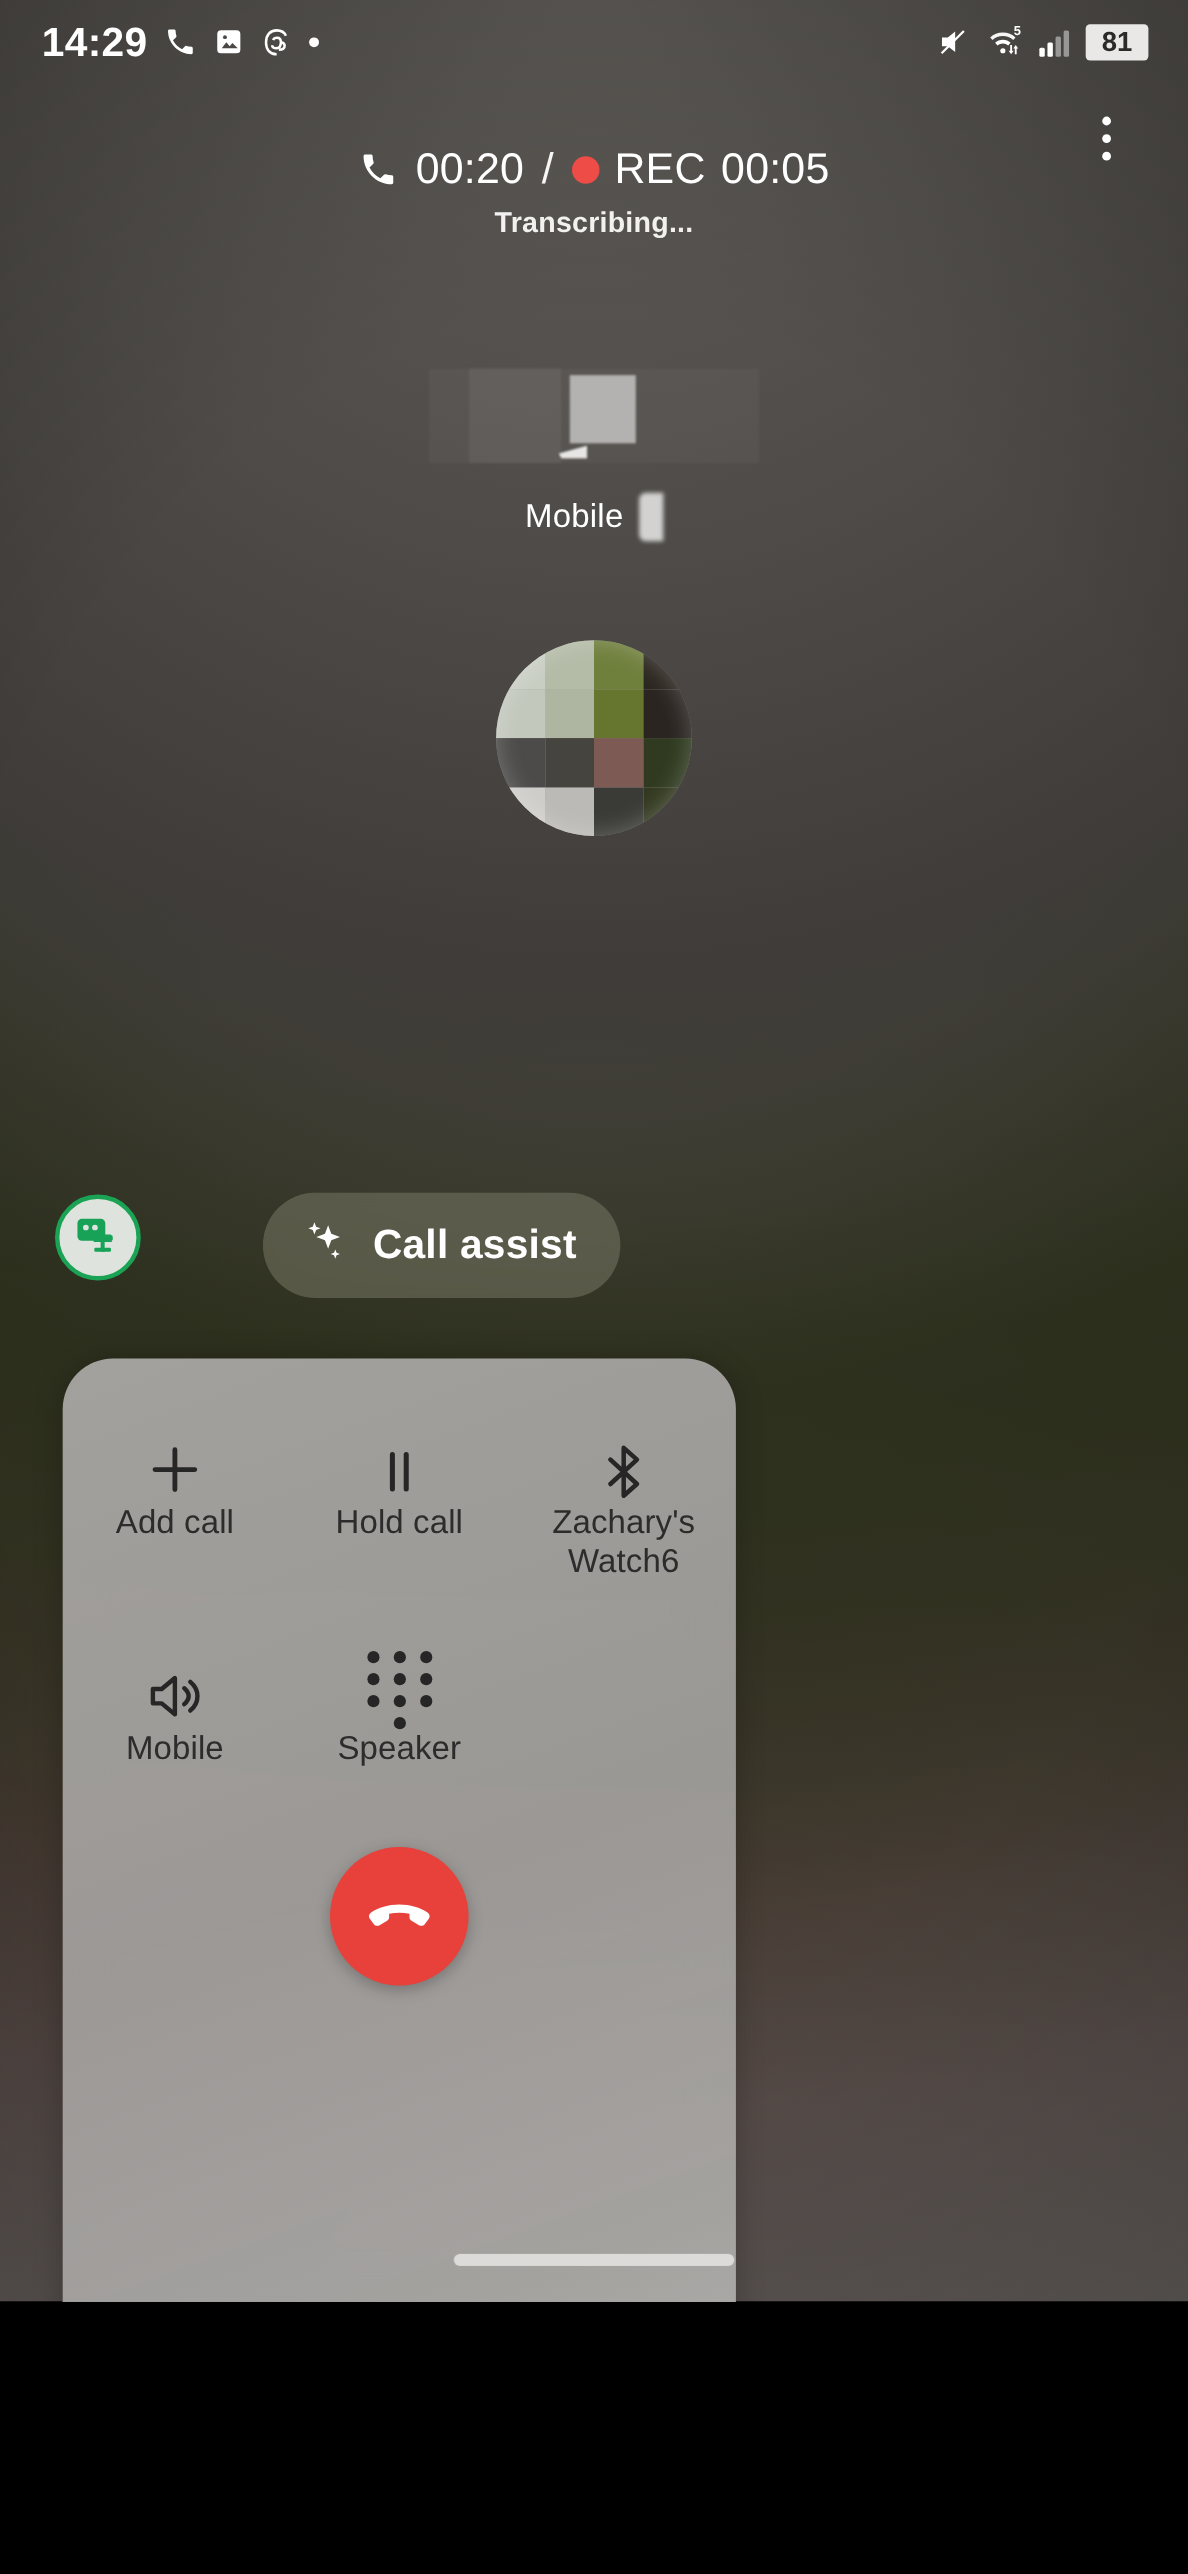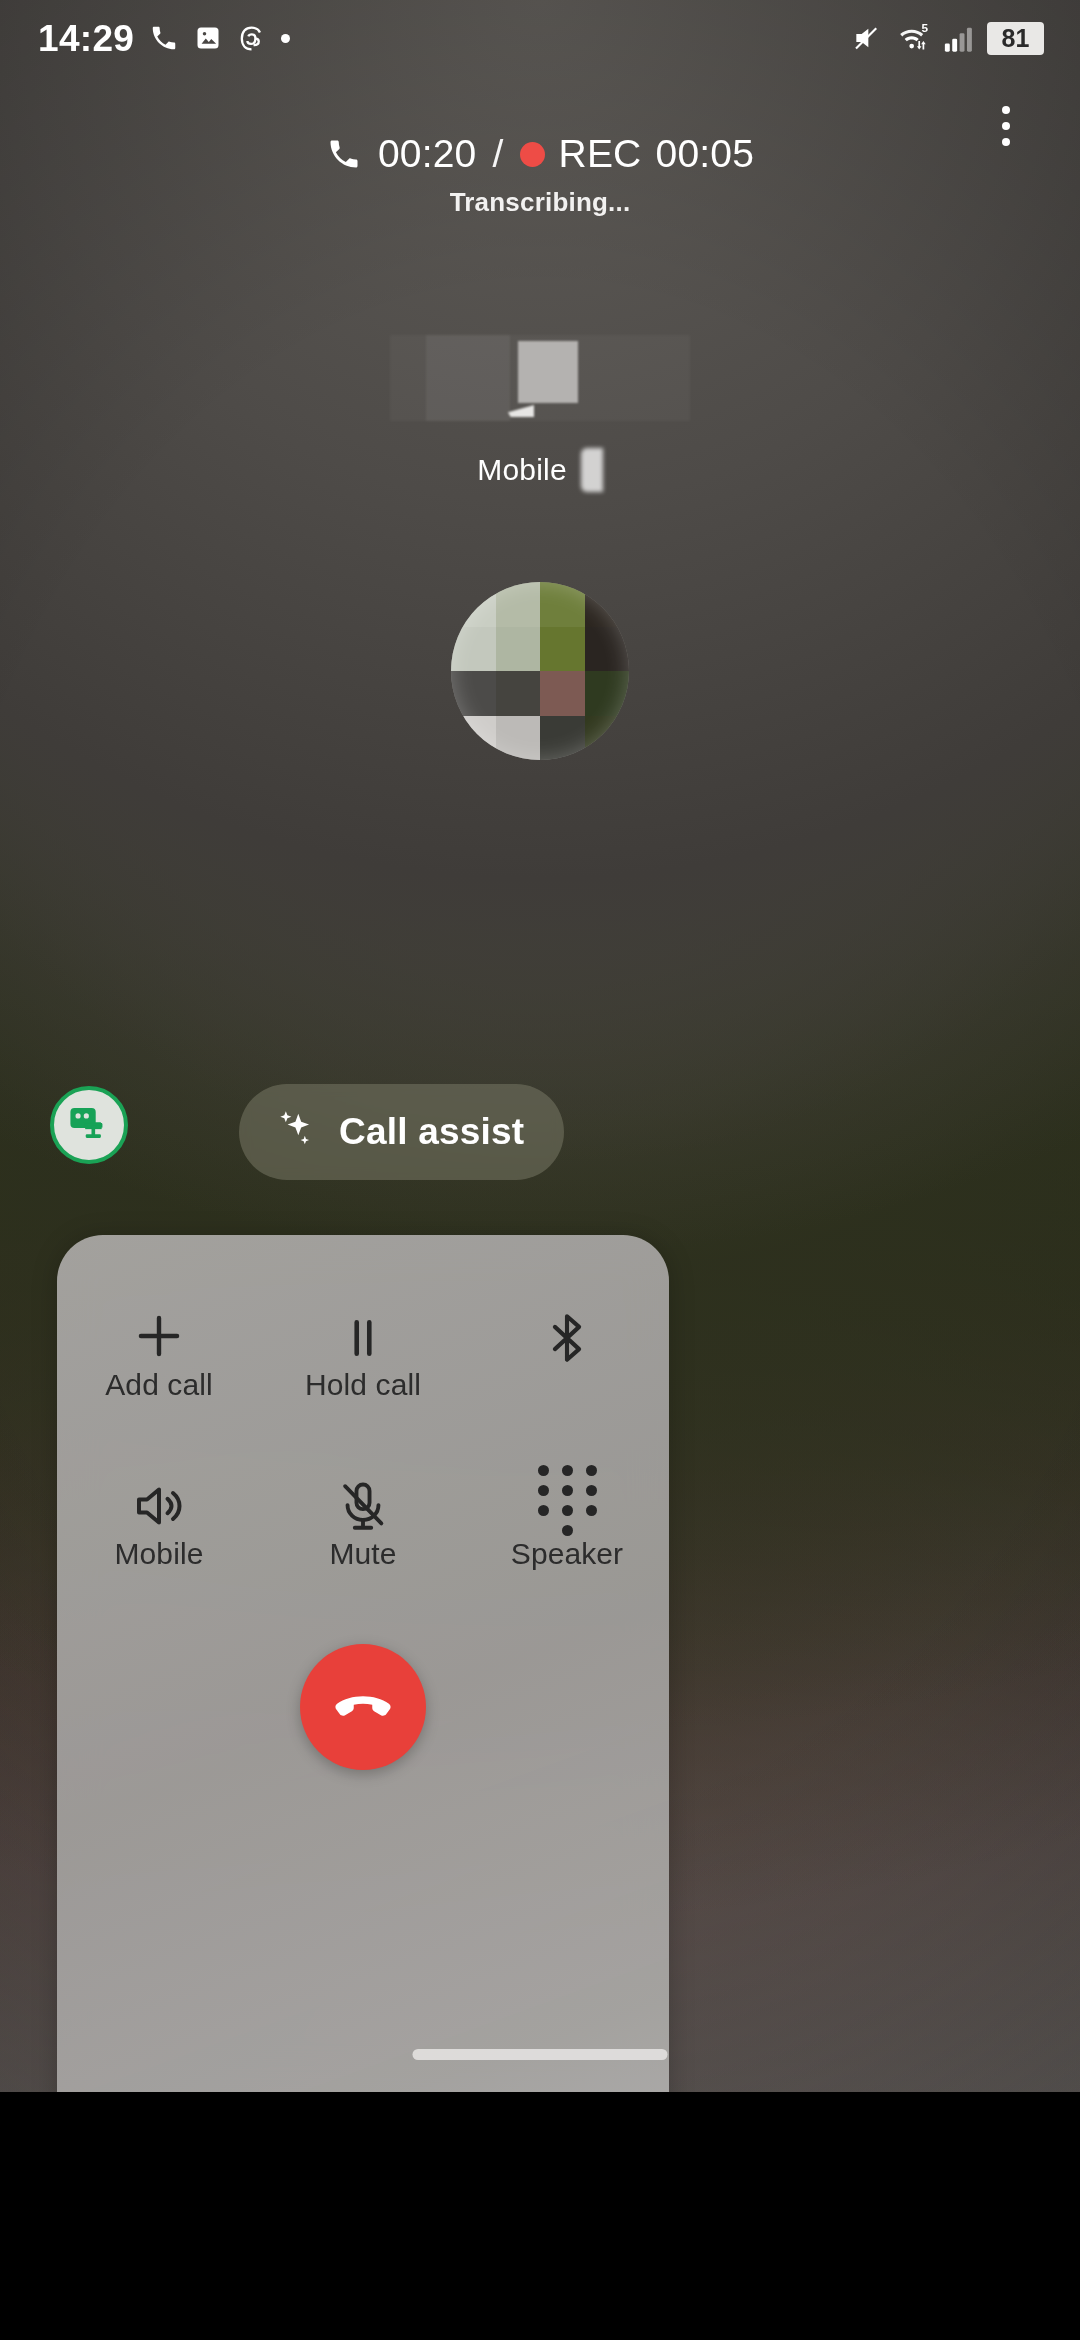--- a/index.html
+++ b/index.html
@@ -343,44 +343,34 @@
         </div>
         <div class="ctl-label">Hold call</div>
       </div>
 
       <div class="ctl">
         <div class="ctl-icon">
           <svg width="58" height="58" viewBox="0 0 24 24" fill="none" stroke="#262626" stroke-width="1.7" stroke-linejoin="round" stroke-linecap="round">
               <path d="M7 7.4l10 9.2-5 4.4V3l5 4.4-10 9.2"></path>
             </svg>
         </div>
+        <div class="ctl-label">Zachary's Watch6</div>
       </div>
 
       <div class="ctl">
         <div class="ctl-icon">
           <svg width="60" height="60" viewBox="0 0 24 24" fill="none" stroke="#262626" stroke-width="1.6" stroke-linejoin="round" stroke-linecap="round">
             <path d="M4 9.4h3.2L12 5.4v13.2L7.2 14.6H4z"></path>
             <path d="M15.4 9.1c1 .9 1.6 1.9 1.6 2.9s-.6 2-1.6 2.9"></path>
             <path d="M17.6 6.8c1.7 1.4 2.6 3.2 2.6 5.2s-.9 3.8-2.6 5.2"></path>
           </svg>
         </div>
         <div class="ctl-label">Mobile</div>
       </div>
 
-      <div class="ctl">
-        <div class="ctl-icon">
-          <svg width="58" height="58" viewBox="0 0 24 24" fill="none" stroke="#262626" stroke-width="1.6" stroke-linecap="round" stroke-linejoin="round">
-            <rect x="9.3" y="2.7" width="5.4" height="10.2" rx="2.7"></rect>
-            <path d="M5.6 11.2c0 3.5 2.8 6.2 6.4 6.2s6.4-2.7 6.4-6.2"></path>
-            <path d="M12 17.4v3.1M8.6 20.6h6.8"></path>
-            <path d="M4.6 3.4l15 15.4"></path>
-          </svg>
-        </div>
-        <div class="ctl-label">Mute</div>
-      </div>
 
       <div class="ctl">
         <div class="ctl-icon">
           <div class="keypad-dots">
             <div class="kp-row">
                 <i></i>
                 <i></i>
                 <i></i>
               </div>
             <div class="kp-row">

